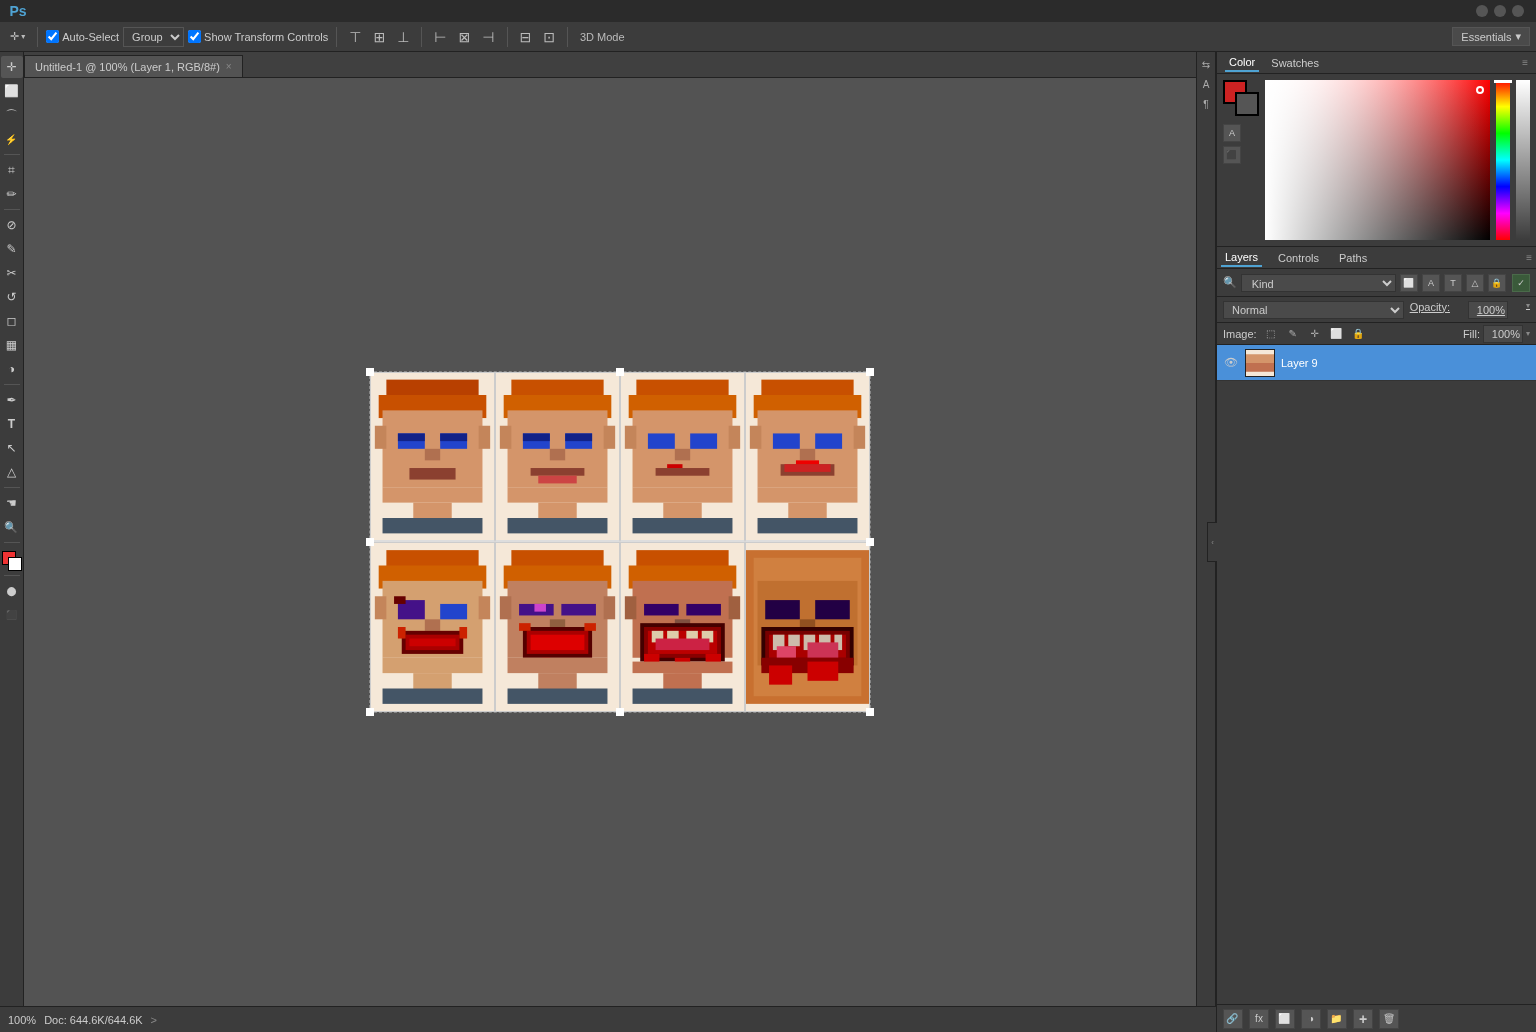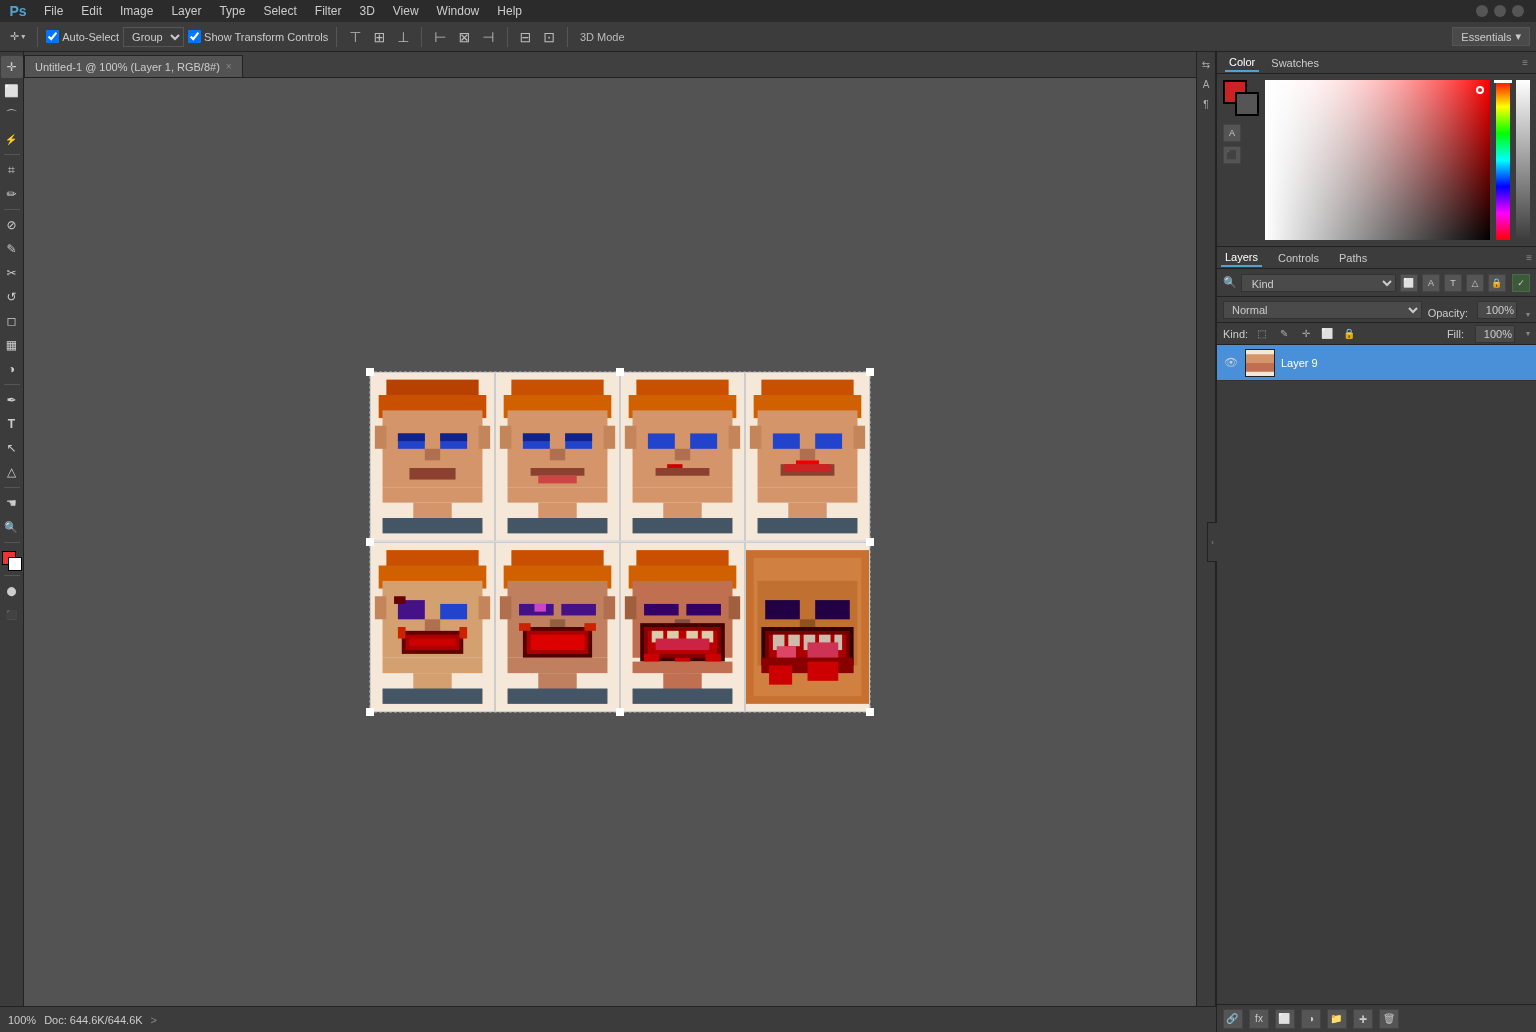--- a/index.html
+++ b/index.html
@@ -442,23 +442,24 @@
       border: 1px solid #333;
       color: #ccc;
       font-size: 11px;
       padding: 0 4px;
       height: 18px;
       flex: 1;
     }
 
     .opacity-control {
       display: flex;
-      align-items: flex-end;
-      gap: 9px;
-      font-size: 11px;
+      align-items: flex-start;
+      gap: 18px;
+      font-size: 11px;
+      text-decoration: underline;
     }
     .opacity-value {
       background: #4a4a4a;
       border: 1px solid #333;
       color: #ccc;
       font-size: 11px;
       width: 40px;
       height: 18px;
       padding: 0 2px;
       text-align: right;
@@ -481,21 +482,21 @@
       align-items: center;
       justify-content: center;
       font-size: 10px;
       cursor: pointer;
       color: #aaa;
     }
 
     .fill-control {
       display: flex;
       align-items: center;
-      gap: 11px;
+      gap: 3px;
       font-size: 11px;
       margin-left: auto;
     }
 
     
     .layers-list {
       flex: 1;
       overflow-y: auto;
       background: #3c3c3c;
     }
@@ -655,33 +656,20 @@
       display: flex;
       align-items: center;
       gap: 4px;
     }
   </style>
 </head>
 <body>
 
 <div id="menu-bar">
   <div class="ps-logo">Ps</div>
-  <div class="menu-items">
-    <div class="menu-item">File</div>
-    <div class="menu-item">Edit</div>
-    <div class="menu-item">Image</div>
-    <div class="menu-item">Layer</div>
-    <div class="menu-item">Type</div>
-    <div class="menu-item">Select</div>
-    <div class="menu-item">Filter</div>
-    <div class="menu-item">3D</div>
-    <div class="menu-item">View</div>
-    <div class="menu-item">Window</div>
-    <div class="menu-item">Help</div>
-  </div>
 
   <div style="margin-left:auto;display:flex;gap:6px;padding-right:8px;">
     <div style="width:12px;height:12px;background:#555;border-radius:50%;cursor:pointer;"></div>
     <div style="width:12px;height:12px;background:#555;border-radius:50%;cursor:pointer;"></div>
     <div style="width:12px;height:12px;background:#555;border-radius:50%;cursor:pointer;"></div>
   </div>
 </div>
 
 <div id="toolbar">
   <div class="toolbar-item">
@@ -1057,21 +1045,21 @@
         <option>Normal</option>
       </select>
       <div class="opacity-control">
         <span>Opacity:</span>
         <input class="opacity-value" type="text" value="100%" style="">
         <span style="font-size:8px;color:#888;">▾</span>
       </div>
     </div>
 
     <div class="layers-lock-row">
-      <span>Kind:</span>
+      <span>Image:</span>
       <div class="lock-icon">⬚</div>
       <div class="lock-icon">✎</div>
       <div class="lock-icon">✛</div>
       <div class="lock-icon">⬜</div>
       <div class="lock-icon">🔒</div>
       <div class="fill-control">
         <span>Fill:</span>
         <input class="opacity-value" type="text" value="100%" style="">
         <span style="font-size:8px;color:#888;">▾</span>
       </div>

